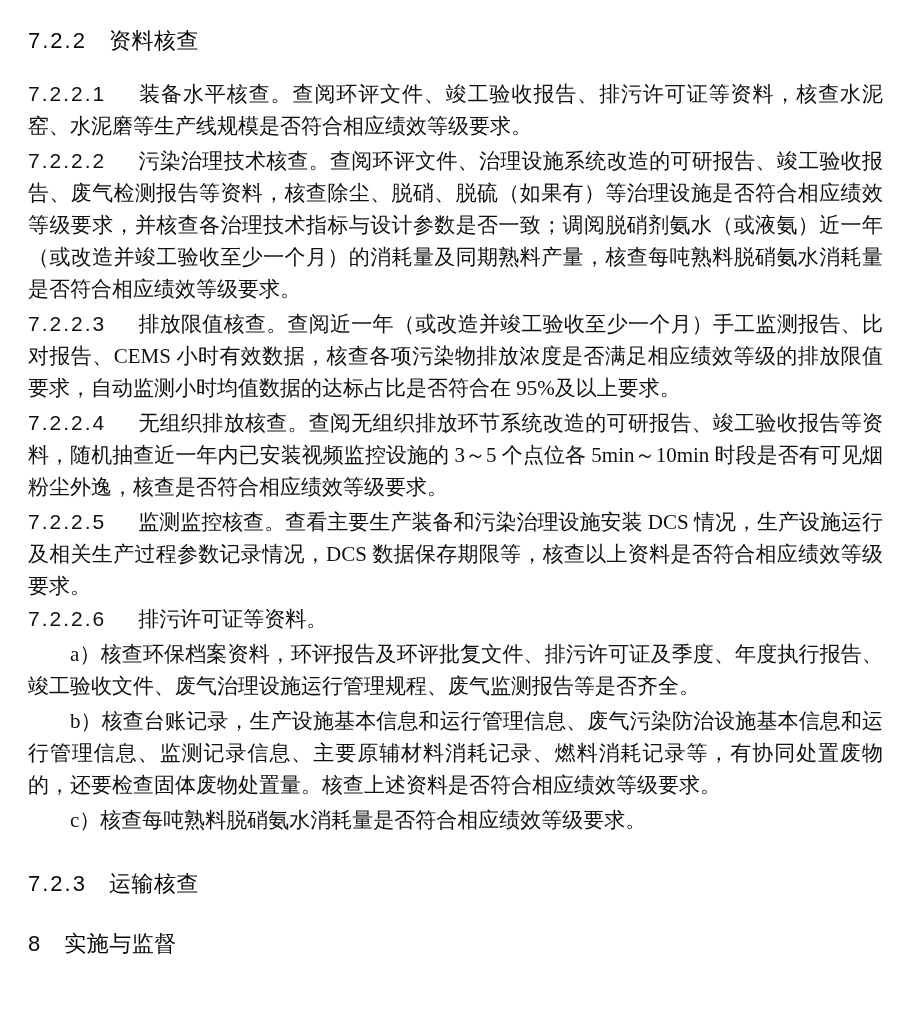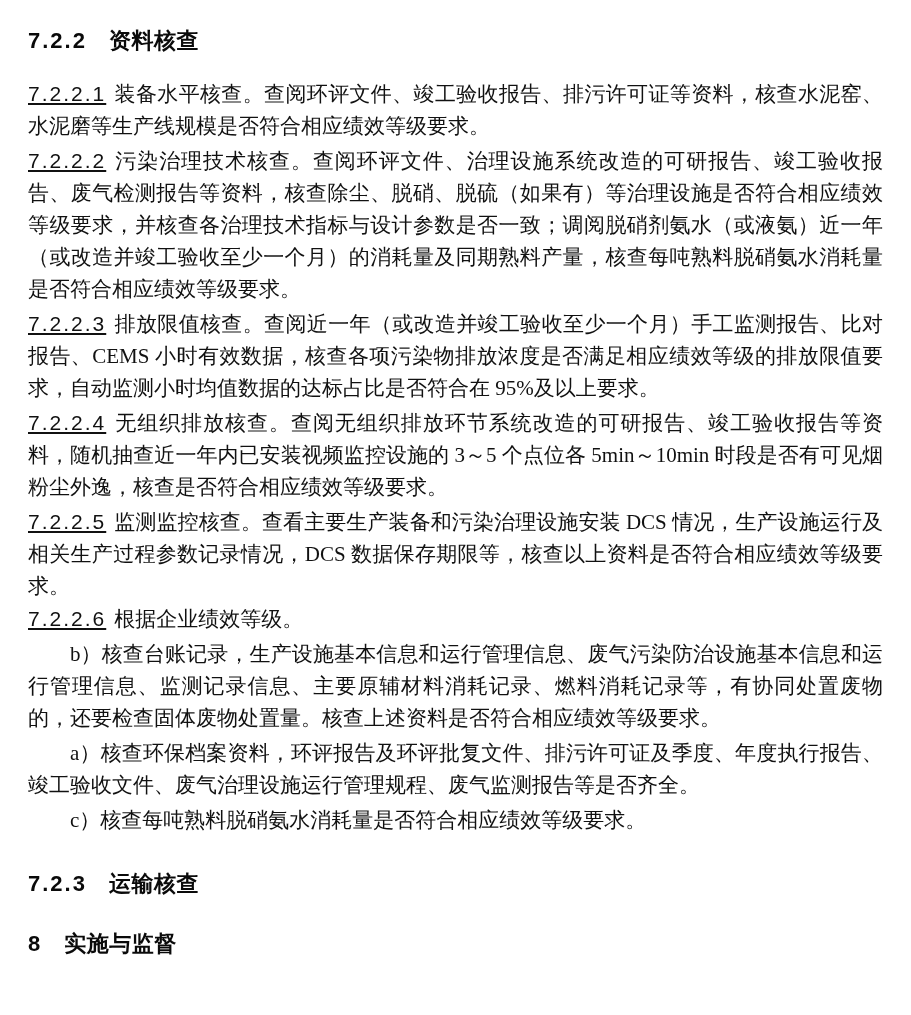--- a/index.html
+++ b/index.html
@@ -14,21 +14,21 @@
     box-sizing: border-box;
     padding: 26px 28px 30px 28px;
     background: #ffffff;
     color: #111111;
     font-family: "Liberation Serif", "DejaVu Serif", serif;
     font-size: 21px;
     line-height: 32px;
   }
   .heading {
     font-family: "Liberation Sans", "DejaVu Sans", sans-serif;
-    font-weight: bold;
+    font-weight: normal;
     font-size: 22px;
     line-height: 30px;
     color: #0a0a0a;
     margin: 0 0 22px 0;
     letter-spacing: 0.5px;
   }
   .heading .hnum {
     margin-right: 22px;
     letter-spacing: 2px;
   }
@@ -36,23 +36,22 @@
   .heading-top3 { margin-top: 30px; margin-bottom: 26px; }
   p.body {
     margin: 0 0 3px 0;
     text-align: justify;
     text-justify: inter-ideograph;
   }
   p.body:last-child { margin-bottom: 0; }
   .pnum {
     font-family: "Liberation Sans", "DejaVu Sans", sans-serif;
     letter-spacing: 2px;
-    margin-right: 8px;
+    margin-right: 32px;
     white-space: nowrap;
-    text-decoration: underline;
   }
   p.indent {
     text-indent: 2em;
   }
   p.tight { margin-bottom: 1px; }
 </style>
 </head>
 <body>
 
 <div class="page">
@@ -62,25 +61,25 @@
   <p class="body"><span class="pnum">7.2.2.1</span><span>装备水平核查。查阅环评文件、竣工验收报告、排污许可证等资料，核查水泥窑、水泥磨等生产线规模是否符合相应绩效等级要求。</span></p>
 
   <p class="body"><span class="pnum">7.2.2.2</span><span>污染治理技术核查。查阅环评文件、治理设施系统改造的可研报告、竣工验收报告、废气检测报告等资料，核查除尘、脱硝、脱硫（如果有）等治理设施是否符合相应绩效等级要求，并核查各治理技术指标与设计参数是否一致；调阅脱硝剂氨水（或液氨）近一年（或改造并竣工验收至少一个月）的消耗量及同期熟料产量，核查每吨熟料脱硝氨水消耗量是否符合相应绩效等级要求。</span></p>
 
   <p class="body"><span class="pnum">7.2.2.3</span><span>排放限值核查。查阅近一年（或改造并竣工验收至少一个月）手工监测报告、比对报告、CEMS 小时有效数据，核查各项污染物排放浓度是否满足相应绩效等级的排放限值要求，自动监测小时均值数据的达标占比是否符合在 95%及以上要求。</span></p>
 
   <p class="body"><span class="pnum">7.2.2.4</span><span>无组织排放核查。查阅无组织排放环节系统改造的可研报告、竣工验收报告等资料，随机抽查近一年内已安装视频监控设施的 3～5 个点位各 5min～10min 时段是否有可见烟粉尘外逸，核查是否符合相应绩效等级要求。</span></p>
 
   <p class="body tight"><span class="pnum">7.2.2.5</span><span>监测监控核查。查看主要生产装备和污染治理设施安装 DCS 情况，生产设施运行及相关生产过程参数记录情况，DCS 数据保存期限等，核查以上资料是否符合相应绩效等级要求。</span></p>
 
-  <p class="body"><span class="pnum">7.2.2.6</span><span>根据企业绩效等级。</span></p>
+  <p class="body"><span class="pnum">7.2.2.6</span><span>排污许可证等资料。</span></p>
+
+  <p class="body indent"><span>a）</span><span>核查环保档案资料，环评报告及环评批复文件、排污许可证及季度、年度执行报告、竣工验收文件、废气治理设施运行管理规程、废气监测报告等是否齐全。</span></p>
 
   <p class="body indent"><span>b）</span><span>核查台账记录，生产设施基本信息和运行管理信息、废气污染防治设施基本信息和运行管理信息、监测记录信息、主要原辅材料消耗记录、燃料消耗记录等，有协同处置废物的，还要检查固体废物处置量。核查上述资料是否符合相应绩效等级要求。</span></p>
-
-  <p class="body indent"><span>a）</span><span>核查环保档案资料，环评报告及环评批复文件、排污许可证及季度、年度执行报告、竣工验收文件、废气治理设施运行管理规程、废气监测报告等是否齐全。</span></p>
 
   <p class="body indent"><span>c）</span><span>核查每吨熟料脱硝氨水消耗量是否符合相应绩效等级要求。</span></p>
 
   <h3 class="heading heading-top2"><span class="hnum">7.2.3</span><span>运输核查</span></h3>
 
 
   <h2 class="heading heading-top3"><span class="hnum">8</span><span>实施与监督</span></h2>
 
 </div>
 

